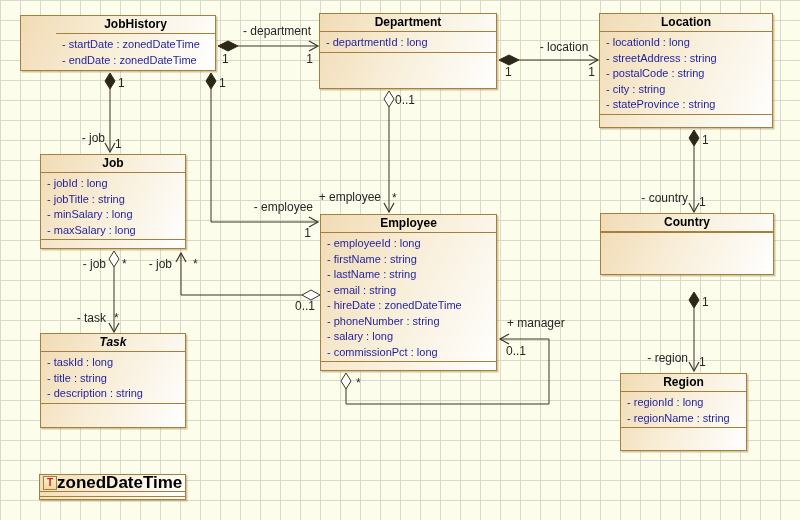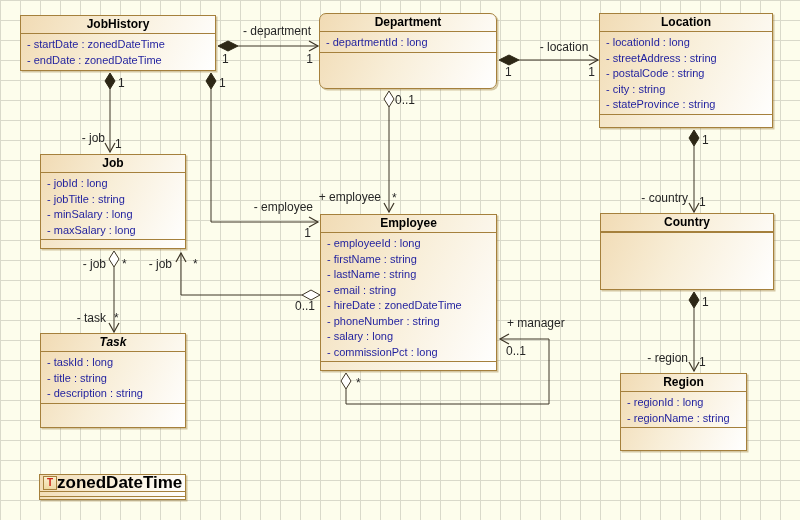--- a/index.html
+++ b/index.html
@@ -23,26 +23,26 @@
     font-weight:bold;font-size:12px;line-height:15px;color:#000;
     text-align:center;padding:1px 3px;border-bottom:1px solid #a5803c;
     white-space:nowrap;overflow:hidden;
   }
   .cls .title.italic{font-style:italic;}
   .cls .attrs{font-size:11px;color:#1f1f9e;padding:3px 5px 1px 6px;line-height:15.5px;}
   .cls .attr{white-space:nowrap;overflow:hidden;}
   .cls .empty{border-top:1px solid #a5803c;flex:1;}
   .cls .spacer{flex:1;}
 
-  #cls-jobhistory{left:20px;top:15px;width:196px;height:56px;}
-  #cls-department{left:319px;top:13px;width:178px;height:76px;border-radius:7px;}
+  #cls-jobhistory{left:20px;top:15px;width:196px;height:56px;padding-left:35px;}
+  #cls-department{left:319px;top:13px;width:178px;height:76px;}
   #cls-location{left:599px;top:13px;width:174px;height:115px;}
   #cls-job{left:40px;top:154px;width:146px;height:95px;}
   #cls-employee{left:320px;top:214px;width:177px;height:157px;}
-  #cls-country{left:600px;top:213px;width:174px;height:77px;}
+  #cls-country{left:600px;top:213px;width:174px;height:62px;}
   #cls-region{left:620px;top:373px;width:127px;height:78px;}
   #cls-task{left:40px;top:333px;width:146px;height:95px;}
   #cls-zdt{left:39px;top:474px;width:147px;height:26px;}
 
   .dt-title{display:flex;align-items:center;height:16px;border-bottom:1px solid #a5803c;}
   .dt-icon{
     width:12px;height:12px;margin-left:3px;border:1px solid #a5803c;
     background:linear-gradient(#fbeecb,#eed9a4);
     color:#cc2418;font-size:10px;font-weight:bold;line-height:12px;
     text-align:center;flex:0 0 auto;

